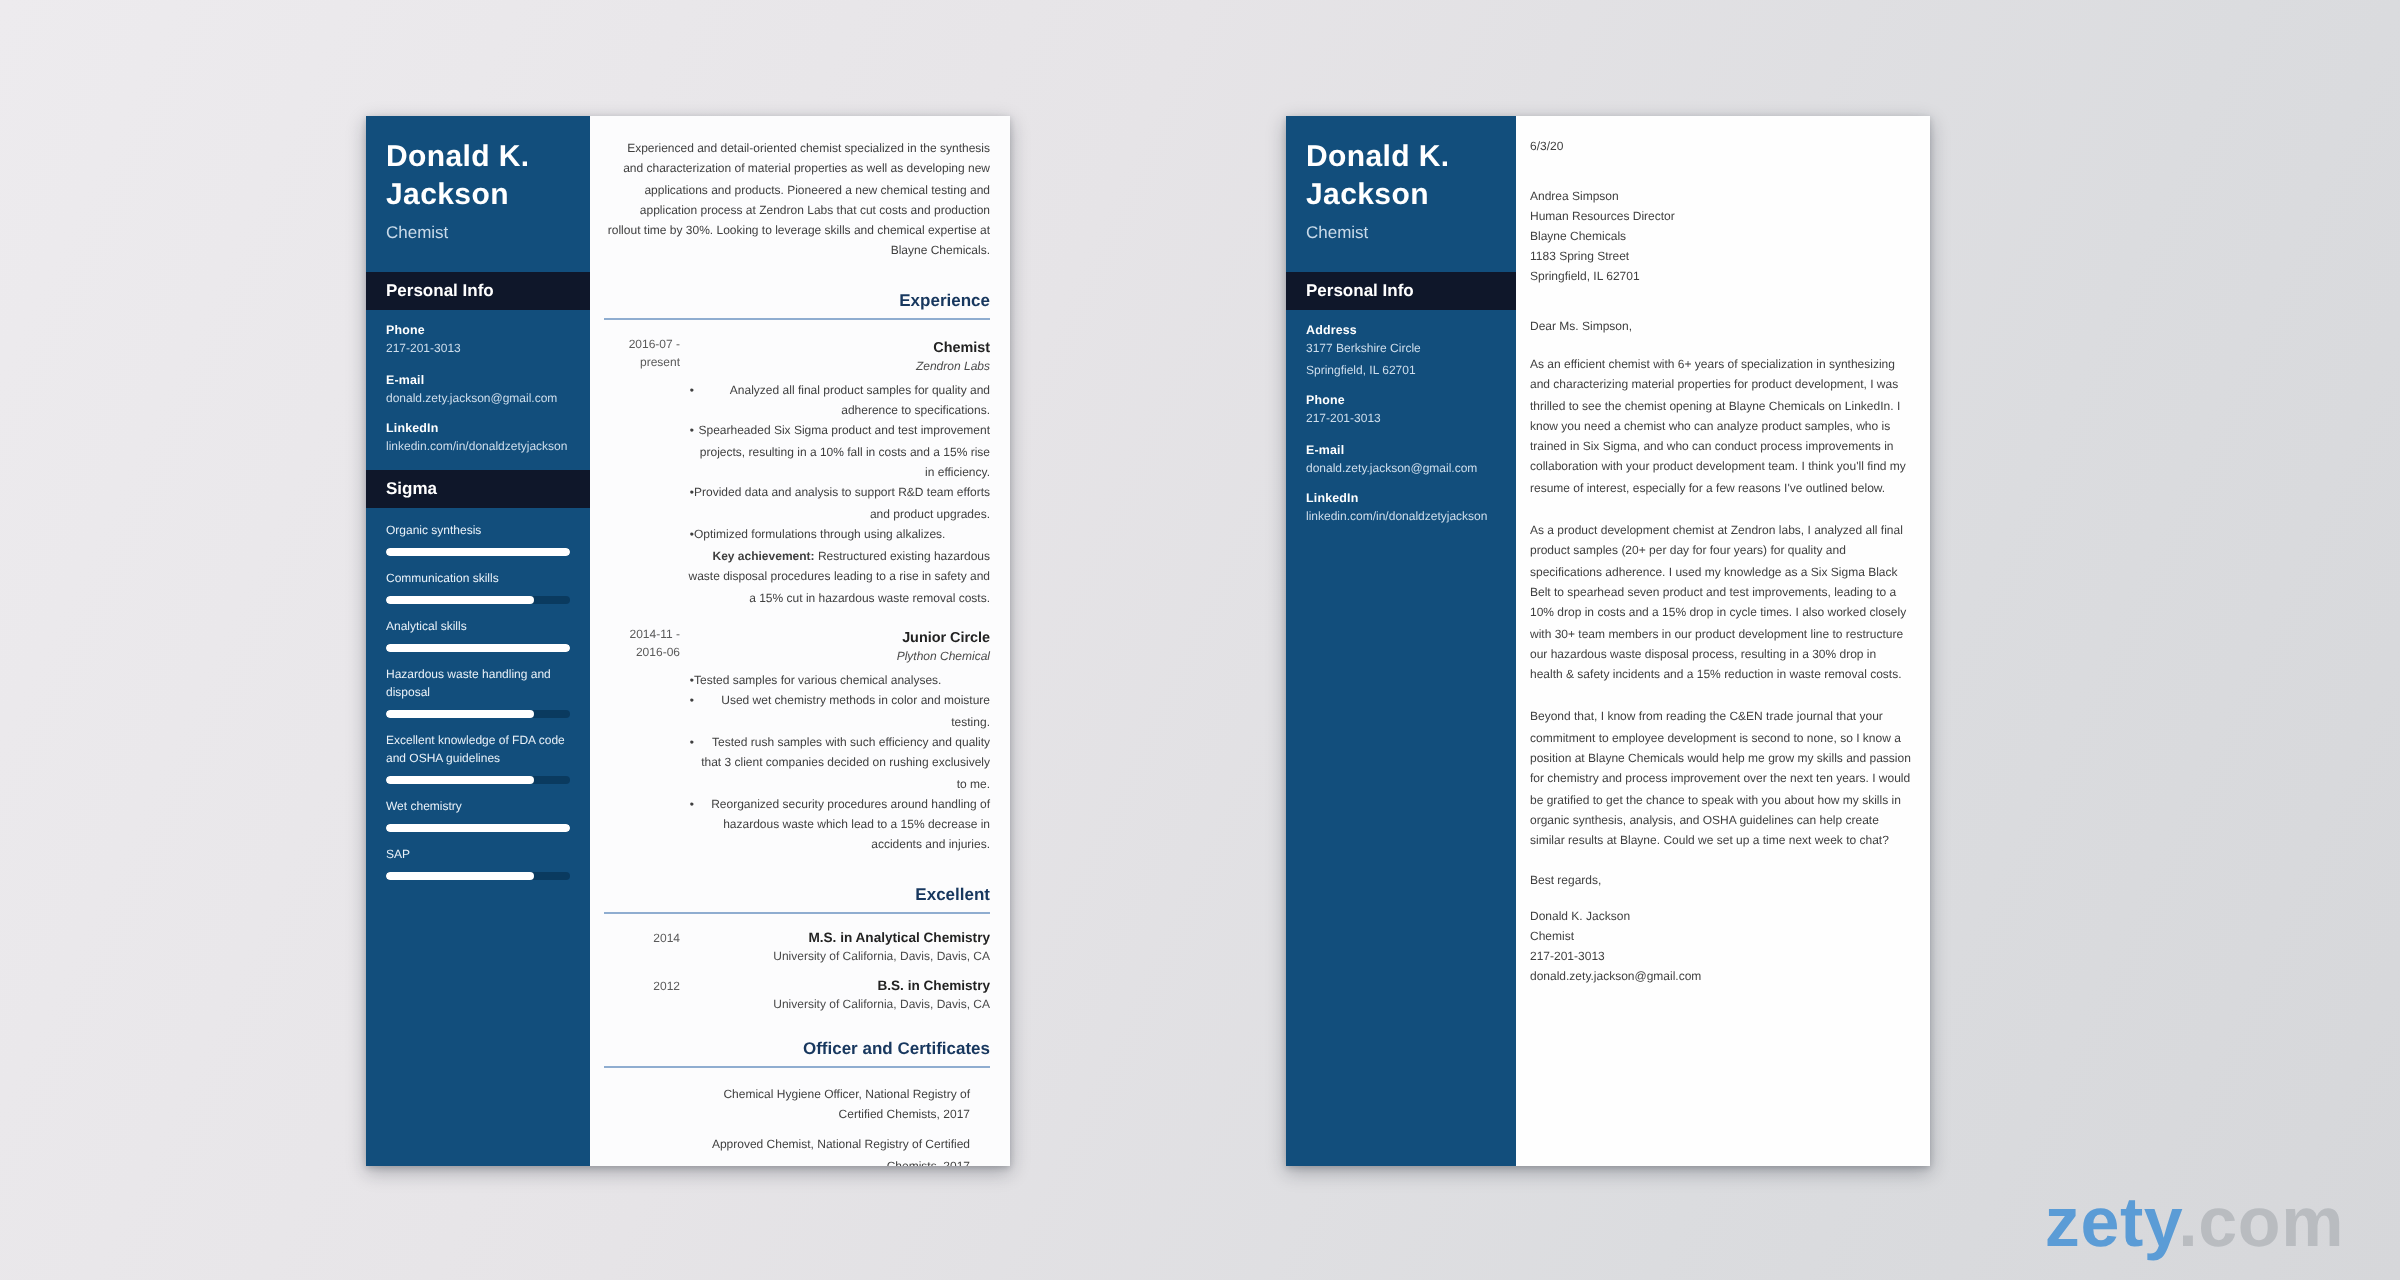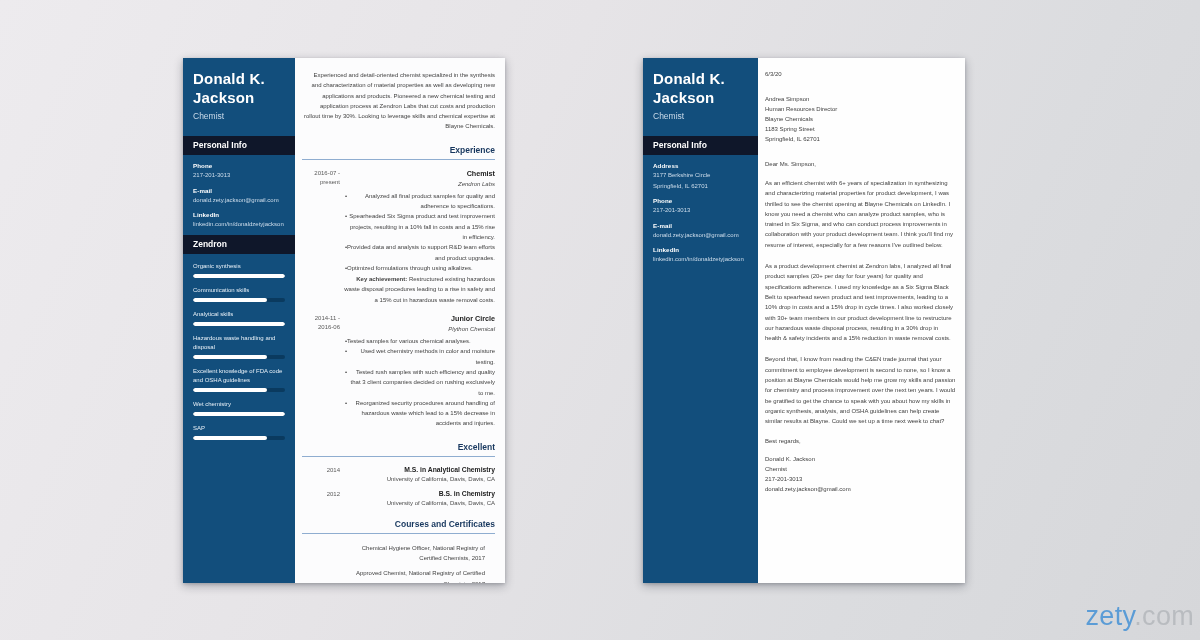--- a/index.html
+++ b/index.html
@@ -58,21 +58,21 @@
   .cl-date { font-size:6px; margin-top:3px; }
   .cl-recipient { margin-top:17px; }
   .cl-recipient div { font-size:6px; line-height:10px; }
   .cl-salutation { margin-top:17px; font-size:6px; }
   .cl-p { font-size:6px; line-height:10.3px; margin-top:11px; }
   .cl-closing { margin-top:11px; font-size:6px; }
   .cl-signature { margin-top:10px; }
   .cl-signature div { font-size:6px; line-height:10px; }
 
   
-  .brand { position:absolute; right:6px; bottom:8px; font-size:27px; letter-spacing:.3px; cursor:pointer; }
+  .brand { position:absolute; right:28px; bottom:8px; font-size:35px; letter-spacing:.3px; cursor:pointer;font-weight:bold; }
   .brand-name { color:#5b9cd6; }
   .brand-tld { color:#b9bcc0; }
 </style>
 </head>
 <body>
 
 <div class="doc doc-resume">
   <aside class="side">
     <div class="name-block">
       <div class="side-name">Donald K. Jackson</div>
@@ -86,21 +86,21 @@
         </div>
         <div class="pi-field">
           <div class="pi-label">E-mail</div>
           <div class="pi-value">donald.zety.jackson@gmail.com</div>
         </div>
         <div class="pi-field">
           <div class="pi-label">LinkedIn</div>
           <div class="pi-value">linkedin.com/in/donaldzetyjackson</div>
         </div>
       </div>
-    <div class="band">Zendron</div>
+    <div class="band">Sigma</div>
     <div id="resume-skills">
         <div class="skill">
           <div class="skill-label">Organic synthesis</div>
           <div class="track">
             <div class="fill" style="width: 100%;"></div>
           </div>
         </div>
         <div class="skill">
           <div class="skill-label">Communication skills</div>
           <div class="track">
@@ -211,21 +211,21 @@
         <div class="entry edu">
           <div class="dates">
             <div>2012</div>
           </div>
           <div class="entry-body">
             <div class="degree">B.S. in Chemistry</div>
             <div class="school">University of California, Davis, Davis, CA</div>
           </div>
         </div>
       </div>
-    <h2>Courses and Certificates</h2>
+    <h2>Officer and Certificates</h2>
     <div id="courses-list">
         <div class="course">Chemical Hygiene Officer, National Registry of Certified Chemists, 2017</div>
         <div class="course">Approved Chemist, National Registry of Certified Chemists, 2017</div>
         <div class="course">Clinical Chemist, National Registry of Certified Chemists, 2016</div>
       </div>
   </main>
 </div>
 
 <div class="doc doc-letter">
   <aside class="side">

